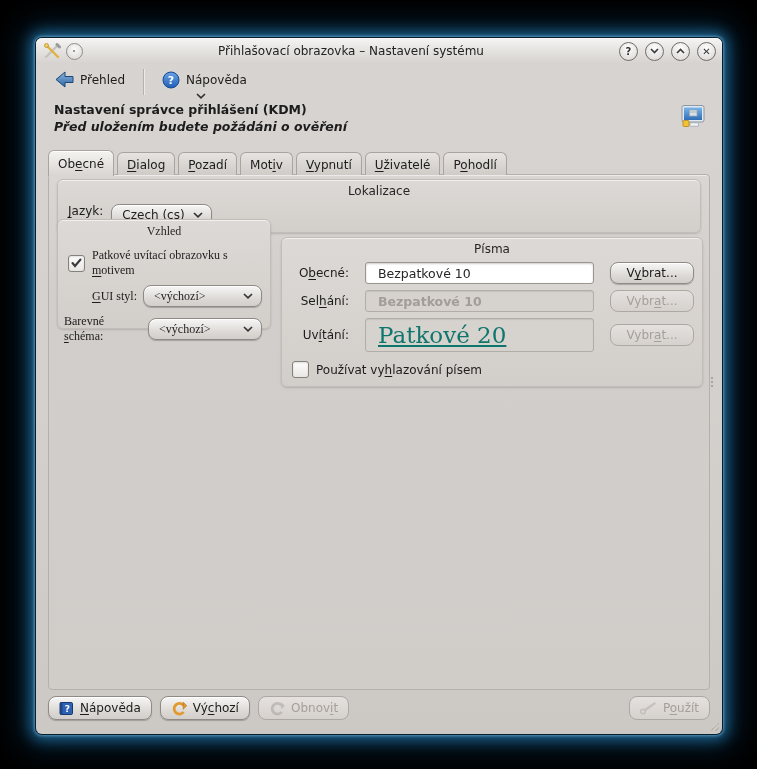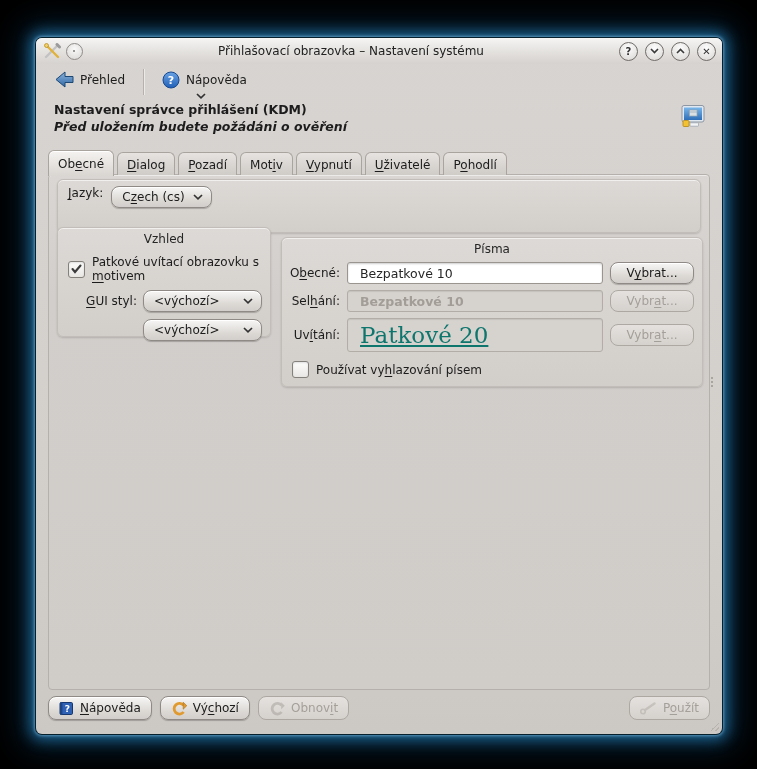--- a/index.html
+++ b/index.html
@@ -43,21 +43,21 @@
 
   
   .tabframe{position:absolute;left:12px;top:136px;width:660px;height:514px;border:1px solid #b5b0ab;border-radius:4px;
     background:linear-gradient(180deg,#dad6d3,#d2cecb 120px,#d0ccc8);box-shadow:inset 0 1px 0 rgba(255,255,255,.5);z-index:2;}
 
   .group{position:absolute;border:1px solid #c2bdb8;border-radius:6px;
     background:linear-gradient(180deg,#ddd9d6,#d2cec9);
     box-shadow:0 1px 2px rgba(0,0,0,.15),inset 0 1px 0 rgba(255,255,255,.6);}
   .gtitle{text-align:center;padding-top:4px;font-size:12px;color:#262626;}
   .g-lok{left:8px;top:4px;width:642px;height:52px;}
-  .g-vzh{left:8px;top:52px;width:212px;height:108px;}
+  .g-vzh{left:8px;top:44px;width:212px;height:108px;font-family:Liberation Serif, serif;}
   .g-pis{left:232px;top:62px;width:420px;height:148px;}
 
   .lok-row{display:flex;gap:8px;padding:6px 0 0 10px;}
 
   .form-row{display:flex;align-items:center;justify-content:flex-end;margin:7px 8px 0 6px;gap:6px;}
   .check-row{display:flex;align-items:center;gap:7px;margin:9px 6px 0 10px;}
   .checkbox{width:15px;height:15px;border:1px solid #84807b;border-radius:3px;flex:none;
     background:linear-gradient(180deg,#fdfdfd,#e9e7e4);box-shadow:inset 0 1px 2px rgba(0,0,0,.12);
     display:inline-flex;align-items:center;justify-content:center;}
   .checkbox svg{visibility:hidden;}
@@ -68,21 +68,21 @@
     box-shadow:0 1px 1px rgba(0,0,0,.22),inset 0 1px 0 #fff;}
   .combo.w115{width:99px;justify-content:space-between;}
 
   .btn{display:inline-flex;align-items:center;justify-content:center;gap:6px;height:20px;padding:0 10px;border-radius:8px;
     border:1px solid #8f8a85;background:linear-gradient(180deg,#f7f6f5,#dcd9d5 65%,#d2cecb);
     box-shadow:0 1px 1px rgba(0,0,0,.22),inset 0 1px 0 #fff;white-space:nowrap;}
   .btn.disabled{color:#a59f99;border-color:#aea8a2;background:linear-gradient(180deg,#e4e1de,#d5d1cd);box-shadow:none;}
   .btn.disabled svg{opacity:.55;}
 
   .fonts-grid{margin-top:6px;}
-  .f-row{display:flex;align-items:center;margin:6px 8px 0 6px;gap:7px;}
+  .f-row{display:flex;align-items:center;margin:6px 8px 0 15px;gap:16px;}
   .f-label{width:52px;text-align:right;flex:none;}
   .field{flex:1;height:18px;background:#fff;border:1px solid #9b958f;border-radius:3px;
     box-shadow:inset 0 1px 2px rgba(0,0,0,.2);padding:1px 12px;display:flex;align-items:center;font-size:12.5px;color:#262626;}
   .field.disabled{background:#d6d2ce;border-color:#b2ada7;box-shadow:inset 0 1px 1px rgba(0,0,0,.08);
     color:#a39d97;font-weight:bold;}
   .field.big{height:30px;font-family:"DejaVu Serif","Liberation Serif",serif;font-size:23px;font-weight:normal;color:#0f766e;text-decoration:underline;}
   .f-btn{width:62px;flex:none;}
 
   
   .footer{position:absolute;left:12px;right:12px;bottom:15px;height:22px;display:flex;align-items:center;gap:8px;}
@@ -203,20 +203,21 @@
         <span><span></span><span class="u">U</span><span>živatelé</span></span>
       </div>
     <div class="tab">
         <span><span>P</span><span class="u">o</span><span>hodlí</span></span>
       </div>
   </div>
 
   <div class="tabframe">
 
     <div class="group g-lok">
+      <div class="gtitle">Lokalizace</div>
       <div class="lok-row">
         <label><span></span><span class="u">J</span><span>azyk:</span></label>
         <div class="combo">
           <span><span>C</span><span class="u">z</span><span>ech (cs)</span></span>
           <svg width="10" height="6" viewBox="0 0 10 6">
               <polyline points="1,1 5,4.8 9,1" fill="none" stroke="#333" stroke-width="1.7"></polyline>
             </svg>
         </div>
       </div>
     </div>
@@ -234,20 +235,21 @@
       <div class="form-row">
         <label><span></span><span class="u">G</span><span>UI styl:</span></label>
         <div class="combo w115">
           <span>&lt;výchozí&gt;</span>
           <svg width="10" height="6" viewBox="0 0 10 6">
               <polyline points="1,1 5,4.8 9,1" fill="none" stroke="#333" stroke-width="1.7"></polyline>
             </svg>
         </div>
       </div>
       <div class="form-row">
+        <label><span>Barevné </span><span class="u">s</span><span>chéma:</span></label>
         <div class="combo w115">
           <span>&lt;výchozí&gt;</span>
           <svg width="10" height="6" viewBox="0 0 10 6">
               <polyline points="1,1 5,4.8 9,1" fill="none" stroke="#333" stroke-width="1.7"></polyline>
             </svg>
         </div>
       </div>
     </div>
 
     <div class="group g-pis">

